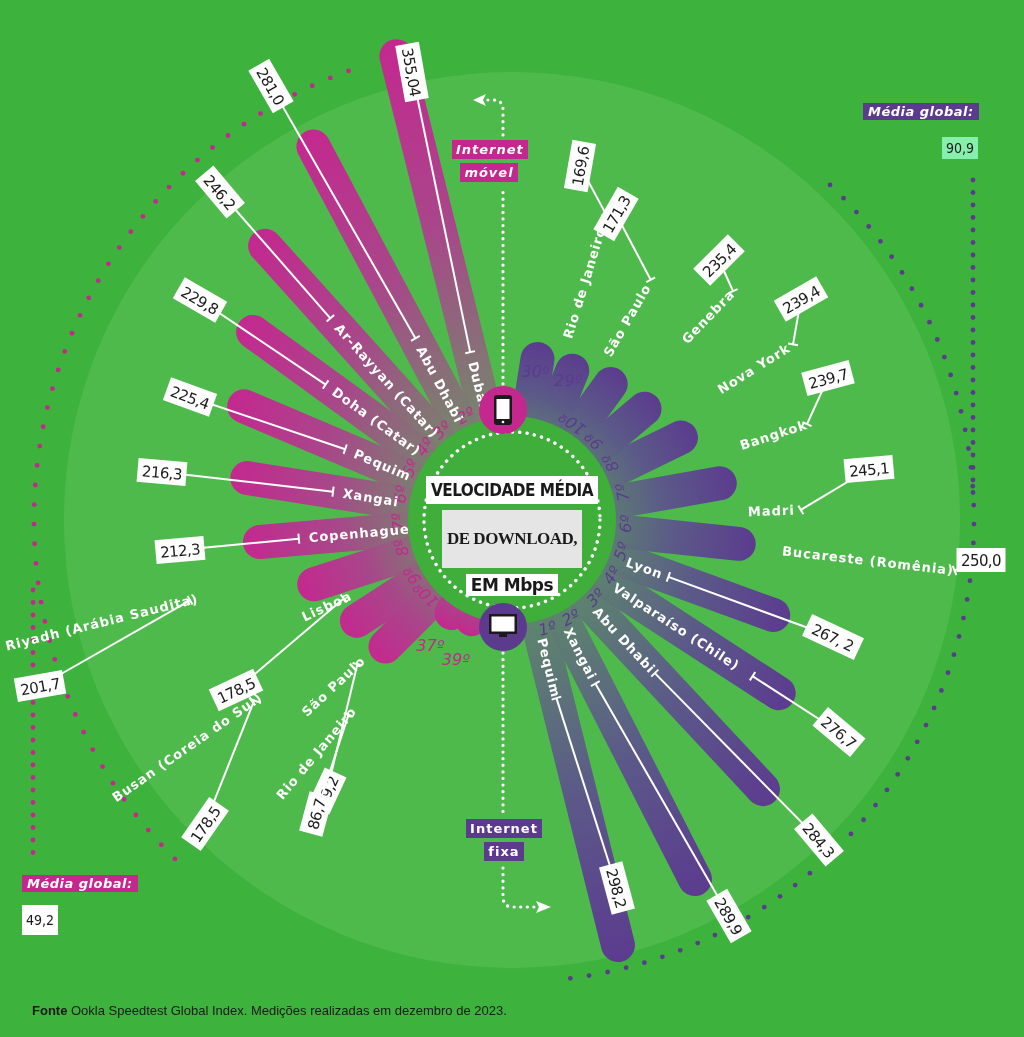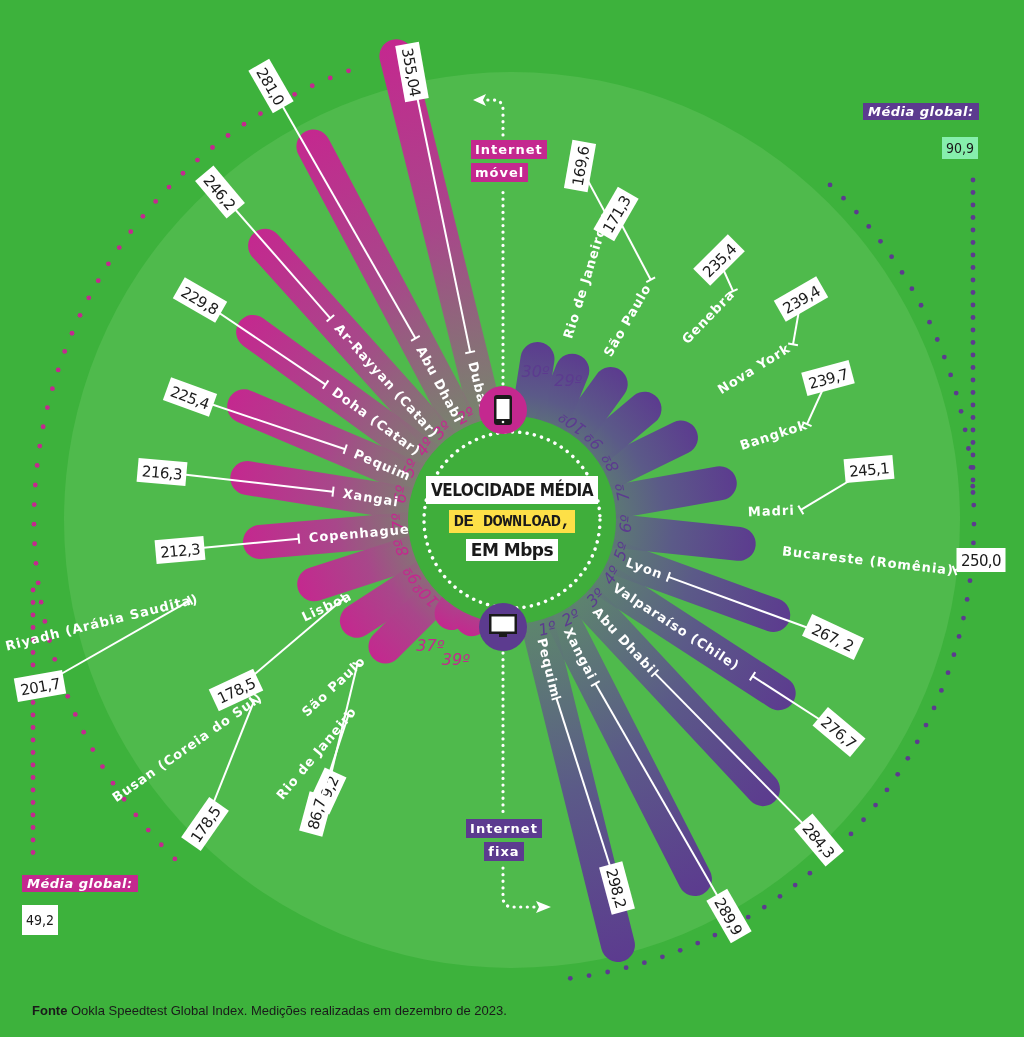--- a/index.html
+++ b/index.html
@@ -473,26 +473,26 @@
         <path d="M473,100 L486,94 L483,100 L486,106 Z" fill="#ffffff"></path>
         <path d="M503,653 L503,814" fill="none" stroke="#ffffff" stroke-width="3.2" stroke-dasharray="0.1 6.5" stroke-linecap="round"></path>
         <path d="M503,868 L503,897 Q503,907 513,907 L538,907" fill="none" stroke="#ffffff" stroke-width="3.2" stroke-dasharray="0.1 6.5" stroke-linecap="round"></path>
         <path d="M551,907 L536,901 L539,907 L536,913 Z" fill="#ffffff"></path>
       </g>
   </svg>
 
   
   <div style="position:absolute;left:412px;top:476px;width:200px;text-align:center;">
     <div style="display:inline-block;background:#fff;padding:4px 5px;margin-bottom:6px;font-family:'DejaVu Sans Condensed','DejaVu Sans',sans-serif;font-weight:bold;font-size:17px;color:#1a1a1a;letter-spacing:-0.5px;">VELOCIDADE MÉDIA</div><br>
-    <div style="display:inline-block;background:#fde047;padding:2px 5px;margin-bottom:6px;font-family:Liberation Mono, monospace;font-weight:bold;font-size:17px;color:#1a1a1a;letter-spacing:-0.5px;">DE DOWNLOAD,</div><br>
+    <div style="display:inline-block;background:#e5e5e5;padding:19px 5px;margin-bottom:6px;font-family:Liberation Serif, serif;font-weight:bold;font-size:17px;color:#1a1a1a;letter-spacing:-0.5px;">DE DOWNLOAD,</div><br>
     <div style="display:inline-block;background:#fff;padding:1px 5px;font-family:'DejaVu Sans',sans-serif;font-weight:bold;font-size:17px;color:#1a1a1a;letter-spacing:-0.5px;text-align:right;">EM Mbps</div>
   </div>
 
   
-  <div style="position:absolute;left:471px;top:139px;text-align:left;width:74px;">
+  <div style="position:absolute;left:452px;top:139px;text-align:center;width:74px;font-style:italic;">
     <div style="display:inline-block;background:#c4288f;color:#fff;font-weight:bold;font-size:13px;padding:2px 4px;letter-spacing:1px;">Internet</div>
     <div style="display:inline-block;background:#c4288f;color:#fff;font-weight:bold;font-size:13px;padding:2px 4px;margin-top:4px;letter-spacing:1px;">móvel</div>
   </div>
 
   
   <div style="position:absolute;left:466px;top:818px;text-align:center;width:76px;">
     <div style="display:inline-block;background:#5c3b8f;color:#fff;font-weight:bold;font-size:13px;padding:2px 4px;letter-spacing:1px;">Internet</div>
     <div style="display:inline-block;background:#5c3b8f;color:#fff;font-weight:bold;font-size:13px;padding:2px 4px;margin-top:4px;letter-spacing:1px;text-align:center;">fixa</div>
   </div>
 

